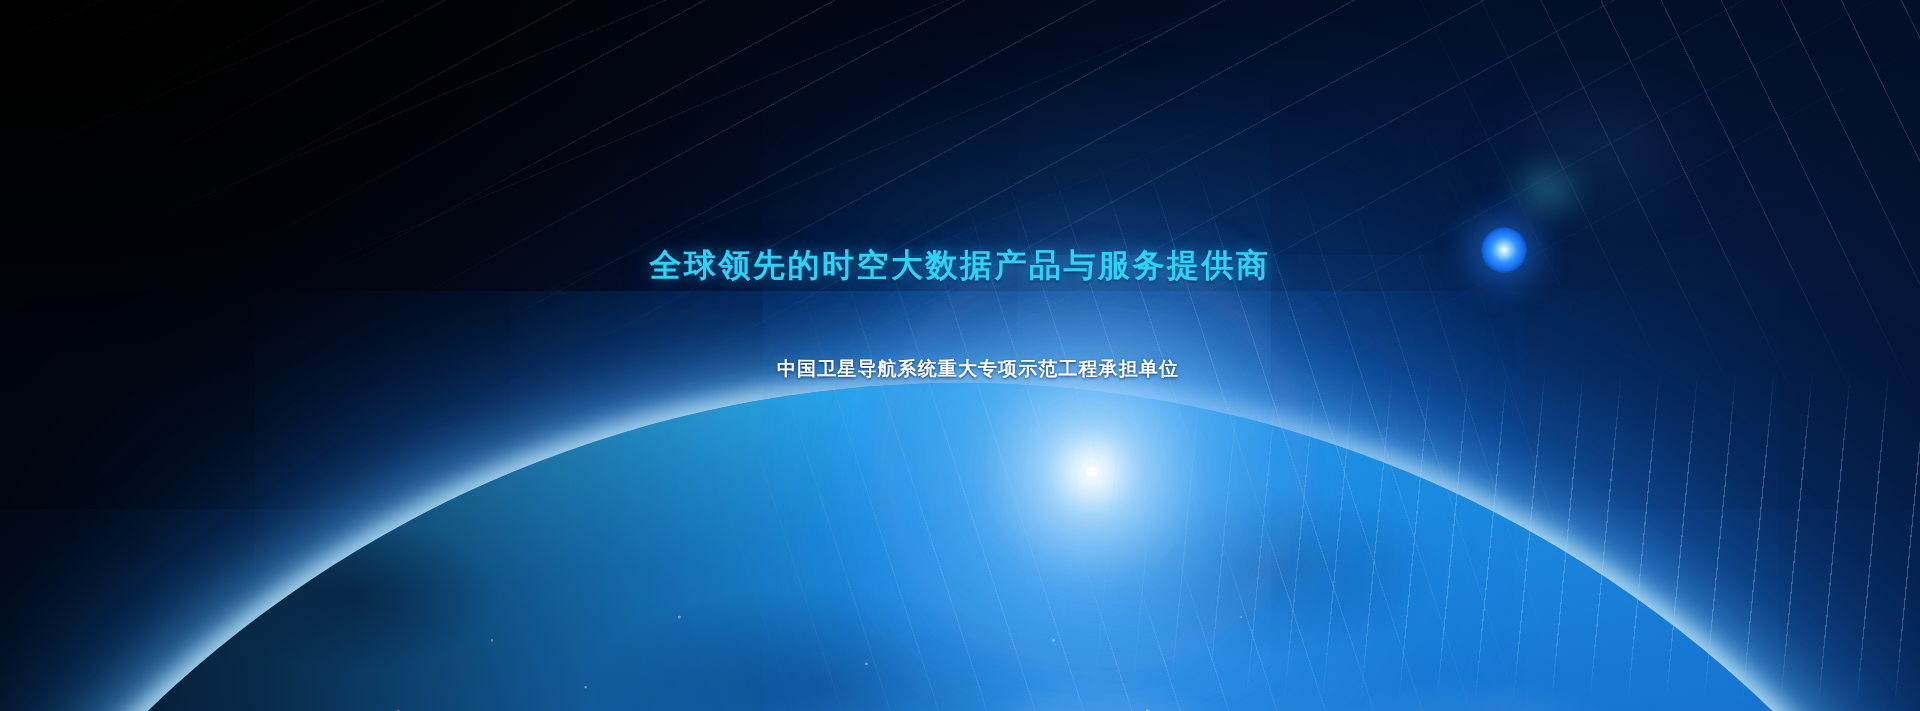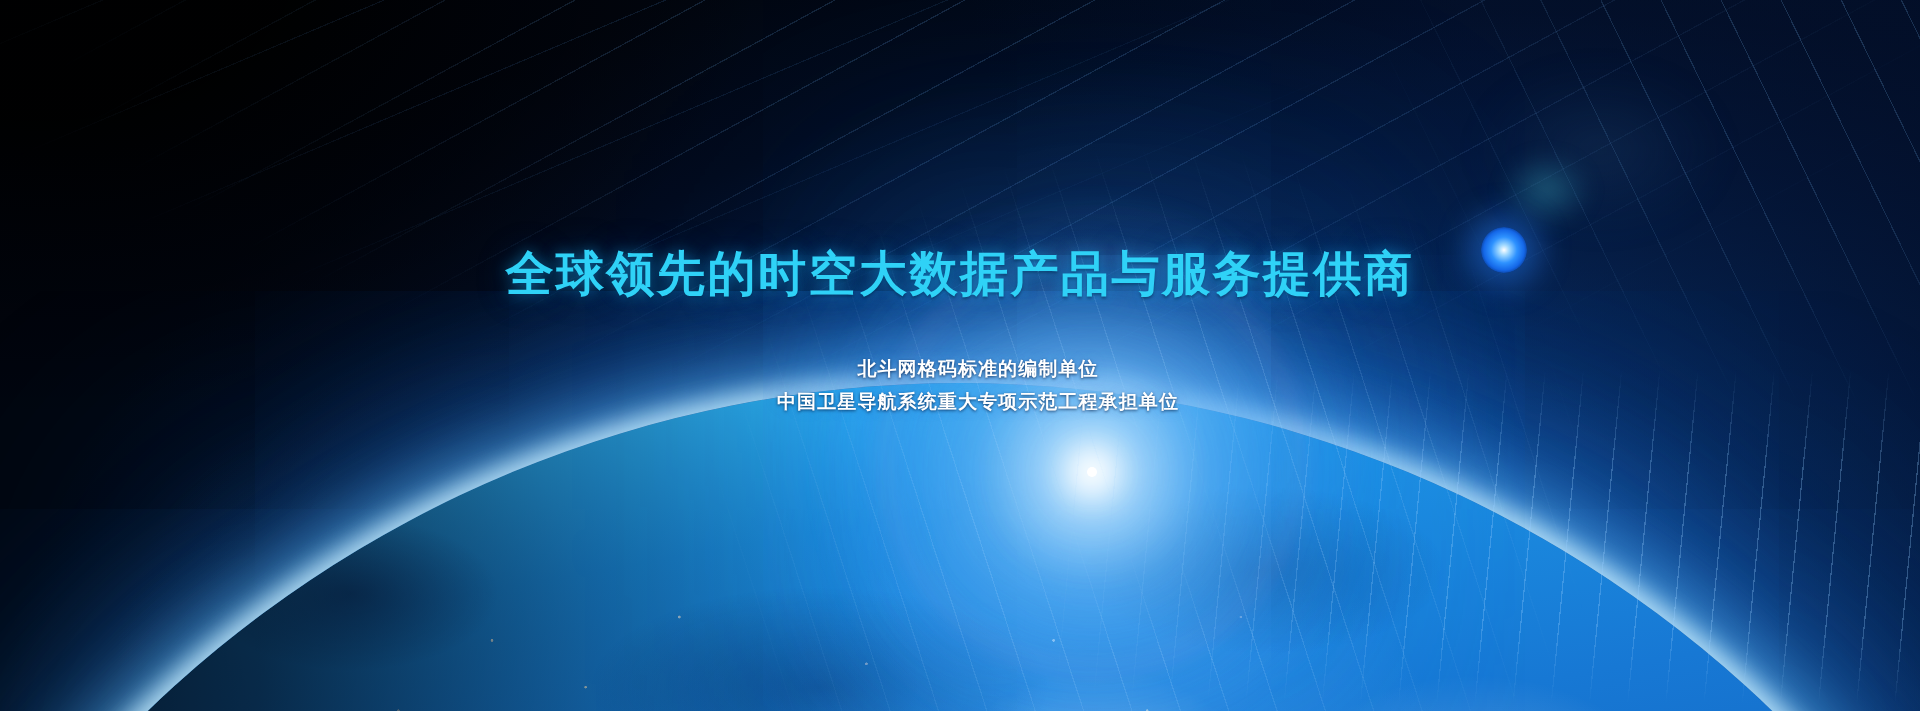--- a/index.html
+++ b/index.html
@@ -265,21 +265,21 @@
     filter:blur(18px);
   }
 
   
   #text-block{
     position:absolute; left:0; right:0; top:0; z-index:30;
     text-align:center; pointer-events:none;
   }
   #headline{
     position:absolute; left:0; right:0; top:249px;
-    font-size:48px; line-height:1.06; font-weight:700;
+    font-size:32px; line-height:1.06; font-weight:700;
     letter-spacing:2.5px;
     color:#2fd2f7;
     text-shadow:0 0 14px rgba(25,170,235,.55), 0 0 34px rgba(12,110,200,.35), 0 2px 3px rgba(0,18,48,.55);
     white-space:nowrap;
   }
   #subtitles{
     position:absolute; left:0; right:0; top:352px;
     padding-left:36px;
   }
   .subline{
@@ -323,18 +323,17 @@
   <div id="sun-core"></div>
   <div class="layer streaks-fan"></div>
   <div class="layer streaks-right"></div>
   <div class="flare-orb" id="flare-smudge"></div>
   <div class="flare-orb" id="flare-teal"></div>
   <div class="flare-orb" id="flare-blue"></div>
 
   <div id="text-block">
     <div id="headline">全球领先的时空大数据产品与服务提供商</div>
     <div id="subtitles">
-      <span class="subline">北斗网格码标准的编制单位</span>
       <span class="subline">中国卫星导航系统重大专项示范工程承担单位</span>
     </div>
   </div>
 
 </div>
 
 </body></html>

